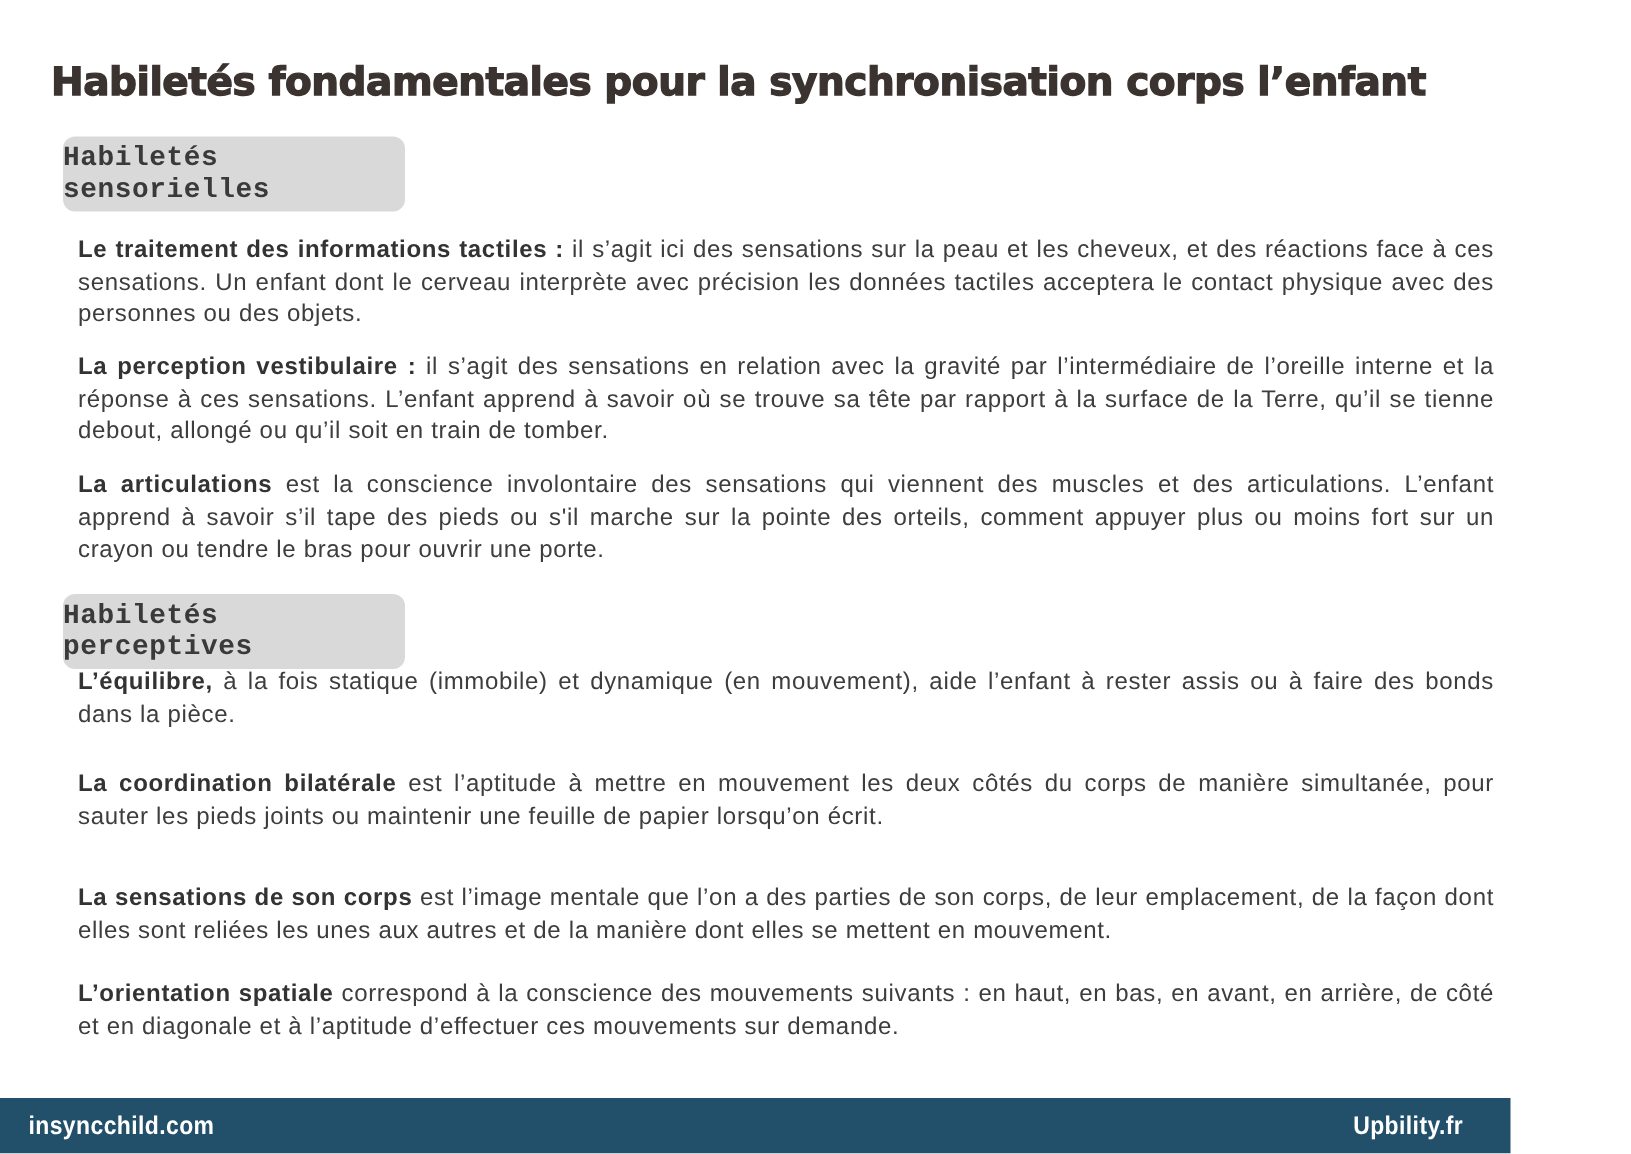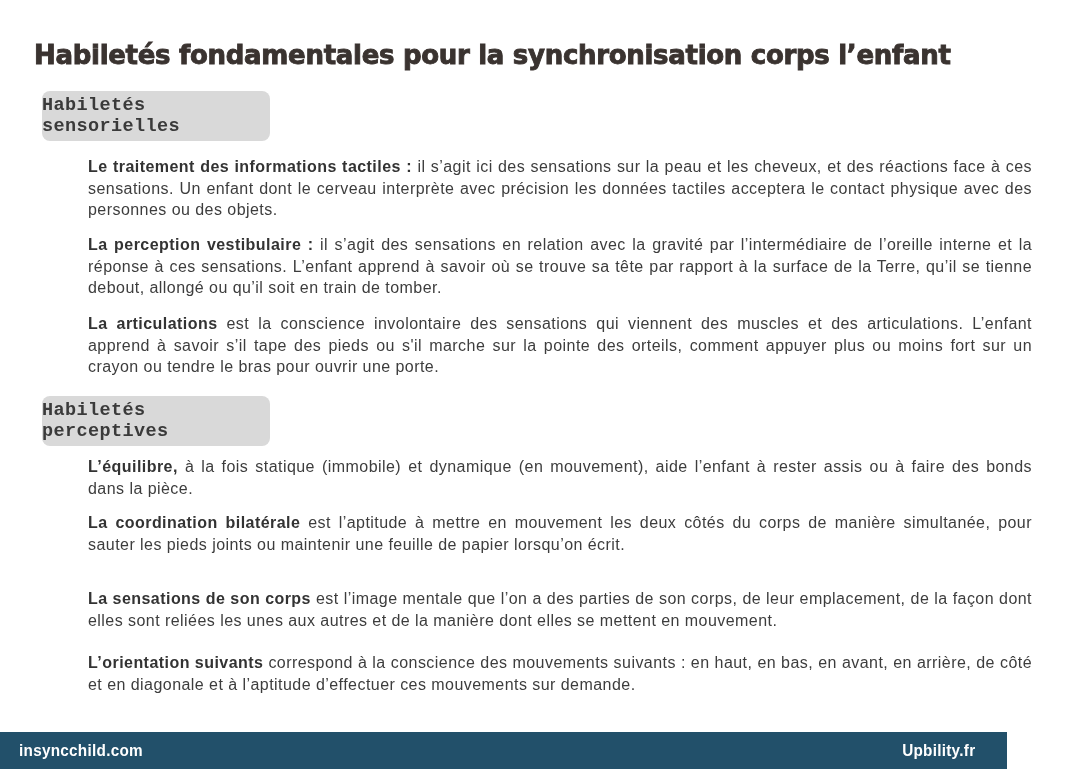--- a/index.html
+++ b/index.html
@@ -17,21 +17,20 @@
       background: #d9d9d9; border-radius: 8px;
       display: flex; align-items: center; justify-content: center;
       font-family: Liberation Mono, monospace; font-weight: bold;
       font-size: 18.5px; color: #3a3a3a; letter-spacing: 0.4px;
     }
     .para {
       position: absolute; left: 52px; width: 944px;
       font-family: "Liberation Sans", sans-serif; font-size: 16px;
       line-height: 21.5px; color: #3d3d3d; text-align: justify;
       letter-spacing: 0.45px;
-      margin-left: 36px;
     }
     .para b { font-weight: bold; color: #333333; }
     .footer {
       position: absolute; left: 0; top: 732px; width: 1007px; height: 37px;
       background: #22506a;
       display: flex; align-items: center; justify-content: space-between;
       padding: 0 32px 0 19px;
     }
     .footer span {
       font-family: "Liberation Sans", sans-serif; font-weight: bold;
@@ -52,24 +51,24 @@
 <p class="para" style="top:156px;"><b>Le traitement des informations tactiles :</b><span> il s’agit ici des sensations sur la peau et les cheveux, et des réactions face à ces sensations. Un enfant dont le cerveau interprète avec précision les données tactiles acceptera le contact physique avec des personnes ou des objets.</span></p>
 
 <p class="para" style="top:234px;"><b>La perception vestibulaire :</b><span> il s’agit des sensations en relation avec la gravité par l’intermédiaire de l’oreille interne et la réponse à ces sensations. L’enfant apprend à savoir où se trouve sa tête par rapport à la surface de la Terre, qu’il se tienne debout, allongé ou qu’il soit en train de tomber.</span></p>
 
 <p class="para" style="top:313px;"><b>La articulations</b><span> est la conscience involontaire des sensations qui viennent des muscles et des articulations. L’enfant apprend à savoir s’il tape des pieds ou s'il marche sur la pointe des orteils, comment appuyer plus ou moins fort sur un crayon ou tendre le bras pour ouvrir une porte.</span></p>
 
 <div class="section-pill" style="top:396px;">
   <span>Habiletés perceptives</span>
 </div>
 
-<p class="para" style="top:456px;"><b>L’équilibre,</b><span> à la fois statique (immobile) et dynamique (en mouvement), aide l’enfant à rester assis ou à faire des bonds dans la pièce.</span></p>
+<p class="para" style="top:444px;"><b>L’équilibre,</b><span> à la fois statique (immobile) et dynamique (en mouvement), aide l’enfant à rester assis ou à faire des bonds dans la pièce.</span></p>
 
 <p class="para" style="top:512px;"><b>La coordination bilatérale</b><span> est l’aptitude à mettre en mouvement les deux côtés du corps de manière simultanée, pour sauter les pieds joints ou maintenir une feuille de papier lorsqu’on écrit.</span></p>
 
 <p class="para" style="top:588px;"><b>La sensations de son corps</b><span> est l’image mentale que l’on a des parties de son corps, de leur emplacement, de la façon dont elles sont reliées les unes aux autres et de la manière dont elles se mettent en mouvement.</span></p>
 
-<p class="para" style="top:652px;"><b>L’orientation suivants</b><span> correspond à la conscience des mouvements suivants : en haut, en bas, en avant, en arrière, de côté et en diagonale et à l’aptitude d’effectuer ces mouvements sur demande.</span></p>
+<p class="para" style="top:652px;"><b>L’orientation spatiale</b><span> correspond à la conscience des mouvements suivants : en haut, en bas, en avant, en arrière, de côté et en diagonale et à l’aptitude d’effectuer ces mouvements sur demande.</span></p>
 
 <div class="footer">
   <span>insyncchild.com</span>
   <span class="right">Upbility.fr</span>
 </div>
 
 </body></html>

